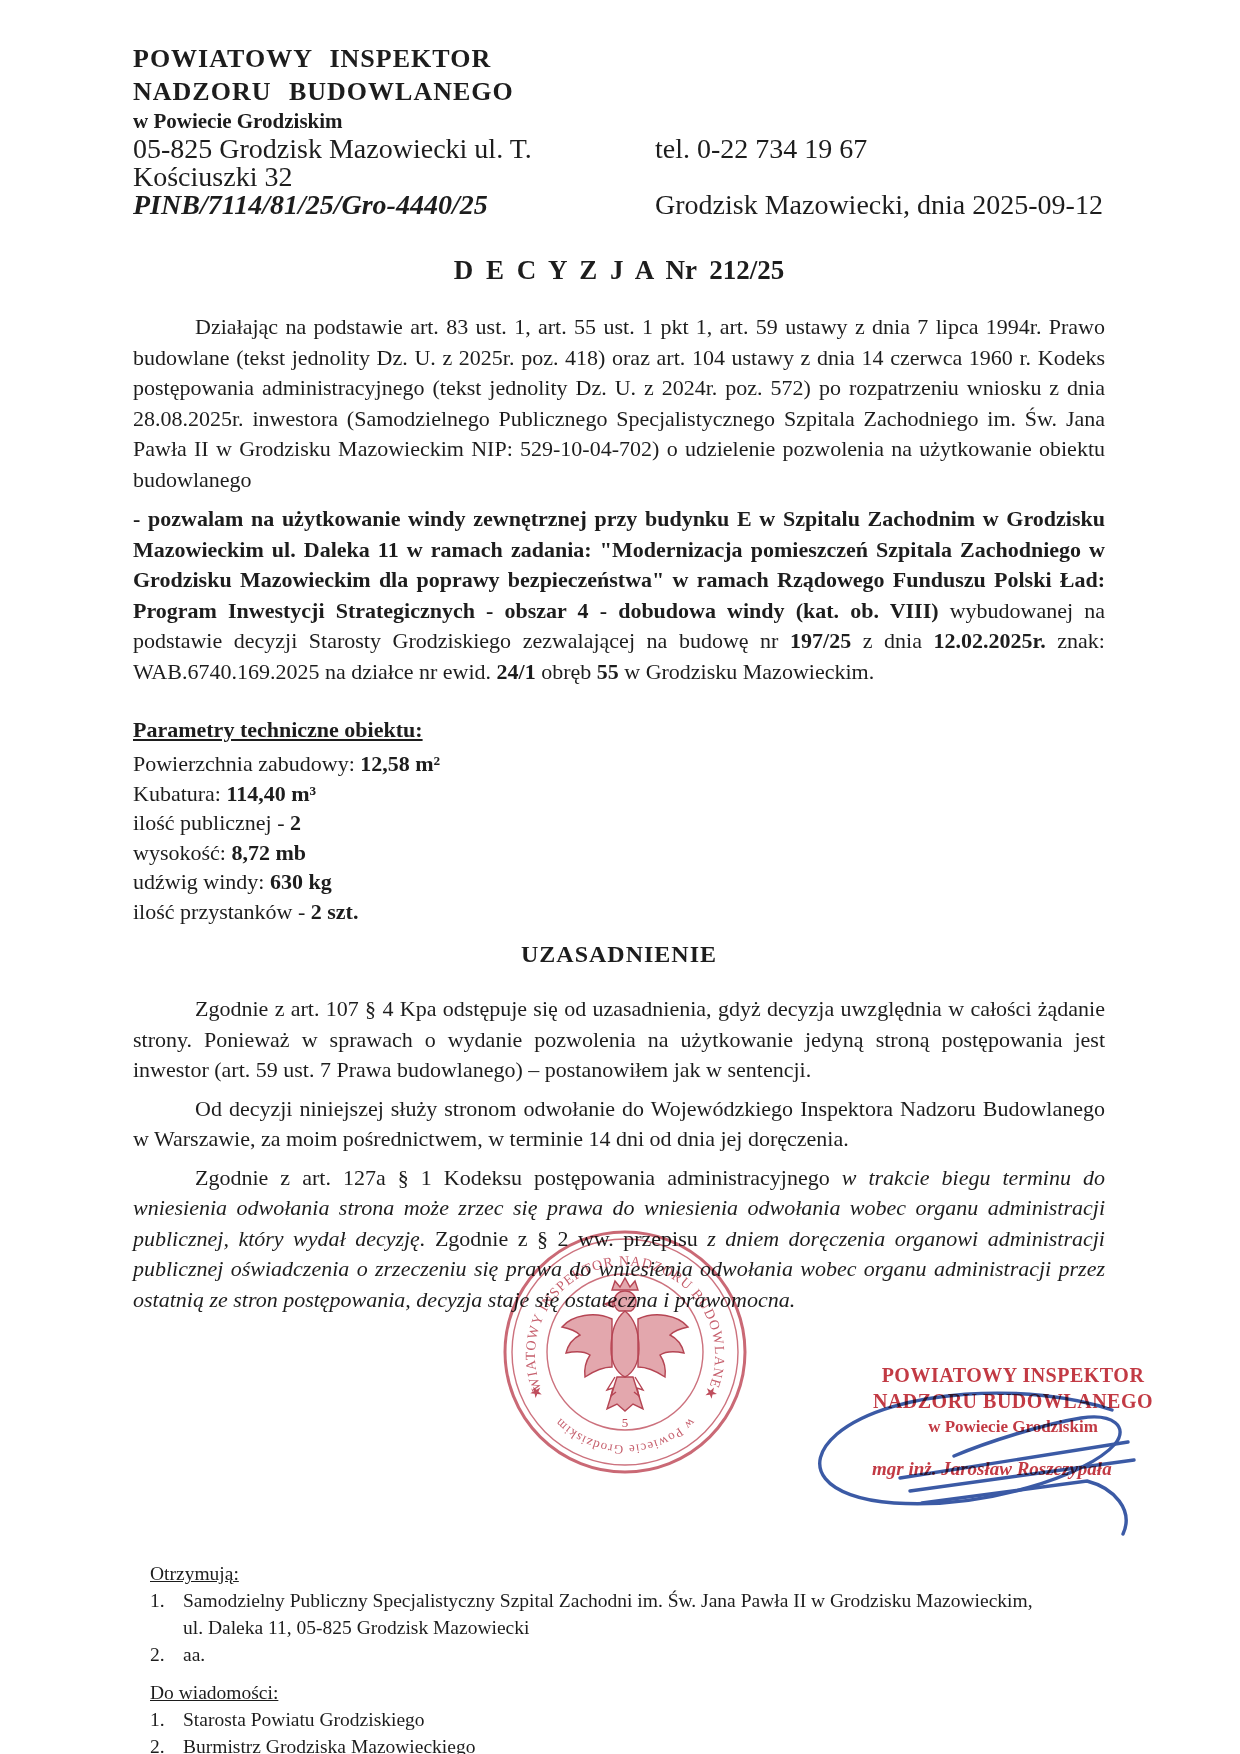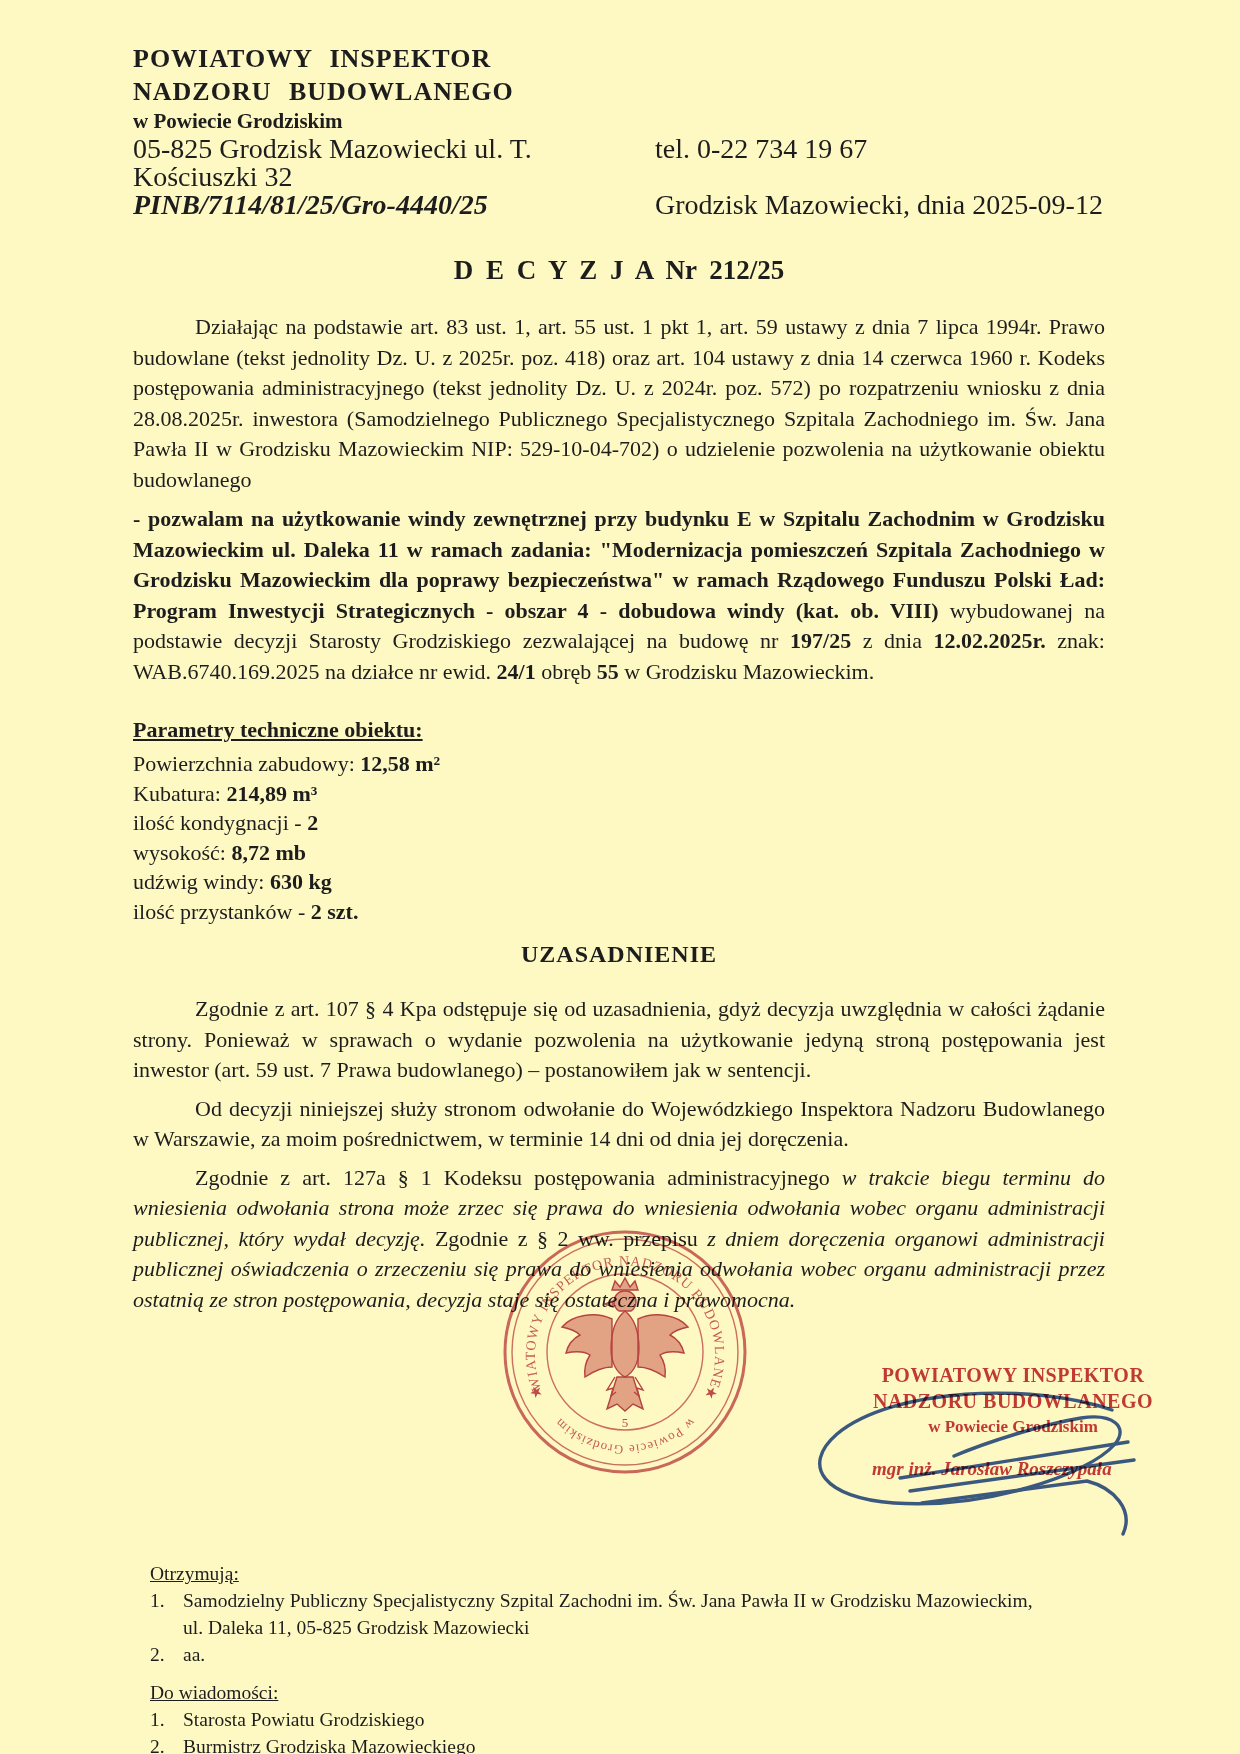--- a/index.html
+++ b/index.html
@@ -1,20 +1,20 @@
 <!DOCTYPE html>
 <html lang="pl"><head>
 <meta charset="utf-8">
 <style>
   html,body{margin:0;padding:0;background:#e9e9e7;}
   .page{
     position:relative;
     width:1240px;height:1754px;
     margin:0 auto;
-    background:#fef9c3;
+    background:#ffffff;
     font-family:"Liberation Serif","DejaVu Serif",serif;
     color:#1d1d1d;
     box-sizing:border-box;
     padding:42px 135px 0 133px;
     overflow:hidden;
   }
   
   .org1{font-weight:bold;font-size:26px;line-height:33px;letter-spacing:1px;word-spacing:10px;}
   .org3{font-weight:bold;font-size:21px;line-height:27px;}
   .hrow{display:flex;font-size:28px;line-height:28px;}
@@ -80,22 +80,22 @@
 
   <h1 class="doc-title">D E C Y Z J A  Nr 212/25</h1>
 
   <p class="body indent">Działając na podstawie art. 83 ust. 1, art. 55 ust. 1 pkt 1, art. 59  ustawy z dnia 7 lipca 1994r. Prawo budowlane (tekst jednolity Dz. U. z 2025r. poz. 418) oraz art. 104 ustawy z dnia 14 czerwca 1960 r. Kodeks postępowania administracyjnego (tekst jednolity Dz. U. z 2024r. poz. 572)  po  rozpatrzeniu  wniosku z dnia 28.08.2025r.  inwestora  (Samodzielnego Publicznego Specjalistycznego Szpitala Zachodniego im. Św. Jana Pawła II w Grodzisku Mazowieckim NIP: 529-10-04-702) o  udzielenie  pozwolenia  na  użytkowanie  obiektu budowlanego</p>
 
   <p class="body decision"><span>- pozwalam na użytkowanie windy zewnętrznej przy budynku E w Szpitalu Zachodnim w Grodzisku Mazowieckim ul. Daleka 11 w ramach zadania: "Modernizacja pomieszczeń Szpitala Zachodniego w Grodzisku Mazowieckim dla poprawy bezpieczeństwa" w ramach Rządowego Funduszu Polski Ład: Program Inwestycji Strategicznych - obszar 4 - dobudowa windy (kat. ob. VIII)</span><span class="nrm"> wybudowanej na podstawie decyzji Starosty Grodziskiego zezwalającej na budowę nr </span><span>197/25</span><span class="nrm"> z dnia </span><span>12.02.2025r.</span><span class="nrm"> znak: WAB.6740.169.2025 na działce nr ewid. </span><span>24/1</span><span class="nrm"> obręb </span><span>55</span><span class="nrm"> w Grodzisku Mazowieckim.</span></p>
 
   <section class="params">
     <div class="params-heading">Parametry techniczne obiektu:</div>
     <div class="param-line"><span>Powierzchnia zabudowy: </span><b>12,58 m²</b></div>
-    <div class="param-line"><span>Kubatura: </span><b>214,89 m³</b></div>
-    <div class="param-line"><span>ilość kondygnacji - </span><b>2</b></div>
+    <div class="param-line"><span>Kubatura: </span><b>114,40 m³</b></div>
+    <div class="param-line"><span>ilość publicznej - </span><b>2</b></div>
     <div class="param-line"><span>wysokość: </span><b>8,72 mb</b></div>
     <div class="param-line"><span>udźwig windy: </span><b>630 kg</b></div>
     <div class="param-line"><span>ilość przystanków - </span><b>2 szt.</b></div>
   </section>
 
   <h2 class="uzas">UZASADNIENIE</h2>
   <p class="body indent j1">Zgodnie z art. 107 § 4 Kpa odstępuje się od uzasadnienia, gdyż decyzja uwzględnia w całości żądanie strony. Ponieważ w sprawach o wydanie pozwolenia na użytkowanie jedyną stroną postępowania jest inwestor (art. 59 ust. 7 Prawa budowlanego) – postanowiłem jak w sentencji.</p>
   <p class="body indent j2">Od decyzji niniejszej służy stronom odwołanie do Wojewódzkiego Inspektora Nadzoru Budowlanego w Warszawie, za moim pośrednictwem, w terminie 14 dni  od dnia jej doręczenia.</p>
   <p class="body indent j3"><span>Zgodnie z art. 127a § 1 Kodeksu postępowania administracyjnego </span><span class="em">w trakcie biegu terminu do wniesienia odwołania strona może zrzec się prawa do wniesienia odwołania wobec organu administracji publicznej, który wydał decyzję.</span><span> Zgodnie z § 2 ww. przepisu  </span><span class="em">z dniem doręczenia organowi administracji publicznej oświadczenia o zrzeczeniu się prawa do wniesienia odwołania wobec organu administracji przez ostatnią ze stron postępowania, decyzja staje się ostateczna i prawomocna.</span></p>
 

